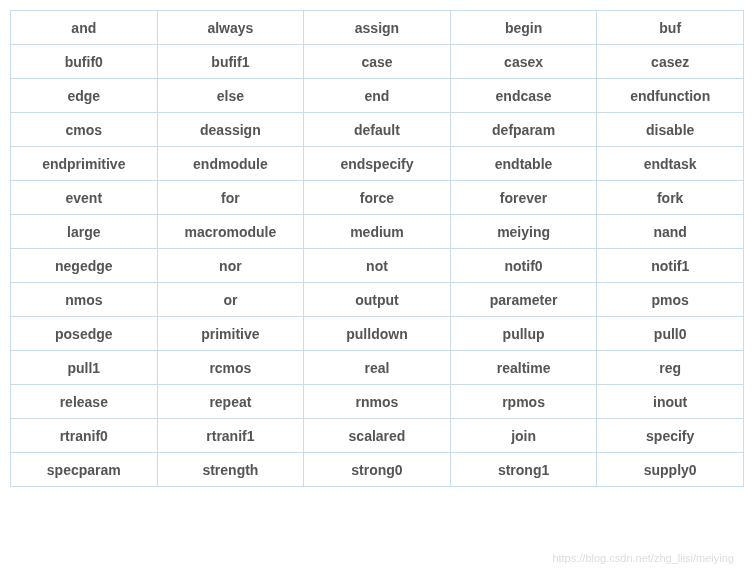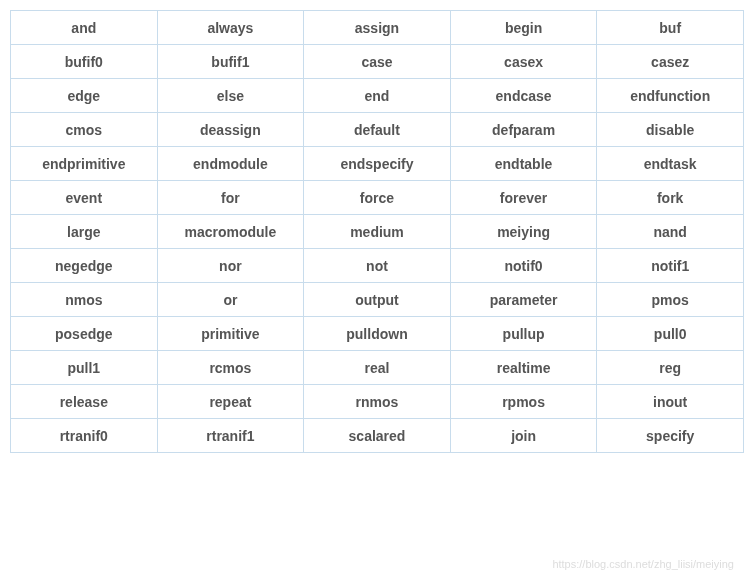--- a/index.html
+++ b/index.html
@@ -24,21 +24,21 @@
       padding: 8px 4px;
       text-align: center;
       font-size: 14px;
       color: #555555;
       height: 34px;
       vertical-align: middle;
     }
     .watermark {
       position: absolute;
       right: 20px;
-      bottom: 18px;
+      bottom: 24px;
       font-size: 11px;
       color: #dddddd;
       pointer-events: none;
     }
   </style>
 </head>
 <body>
 
 <table>
   <tbody id="table-body">
@@ -126,16 +126,23 @@
         <td>rpmos</td>
         <td>inout</td>
       </tr>
       <tr>
         <td>rtranif0</td>
         <td>rtranif1</td>
         <td>scalared</td>
         <td>join</td>
         <td>specify</td>
       </tr>
+      <tr>
+        <td>specparam</td>
+        <td>strength</td>
+        <td>strong0</td>
+        <td>strong1</td>
+        <td>supply0</td>
+      </tr>
     </tbody>
 </table>
 
 <div class="watermark">https://blog.csdn.net/zhg_liisi/meiying</div>
 
 </body></html>

